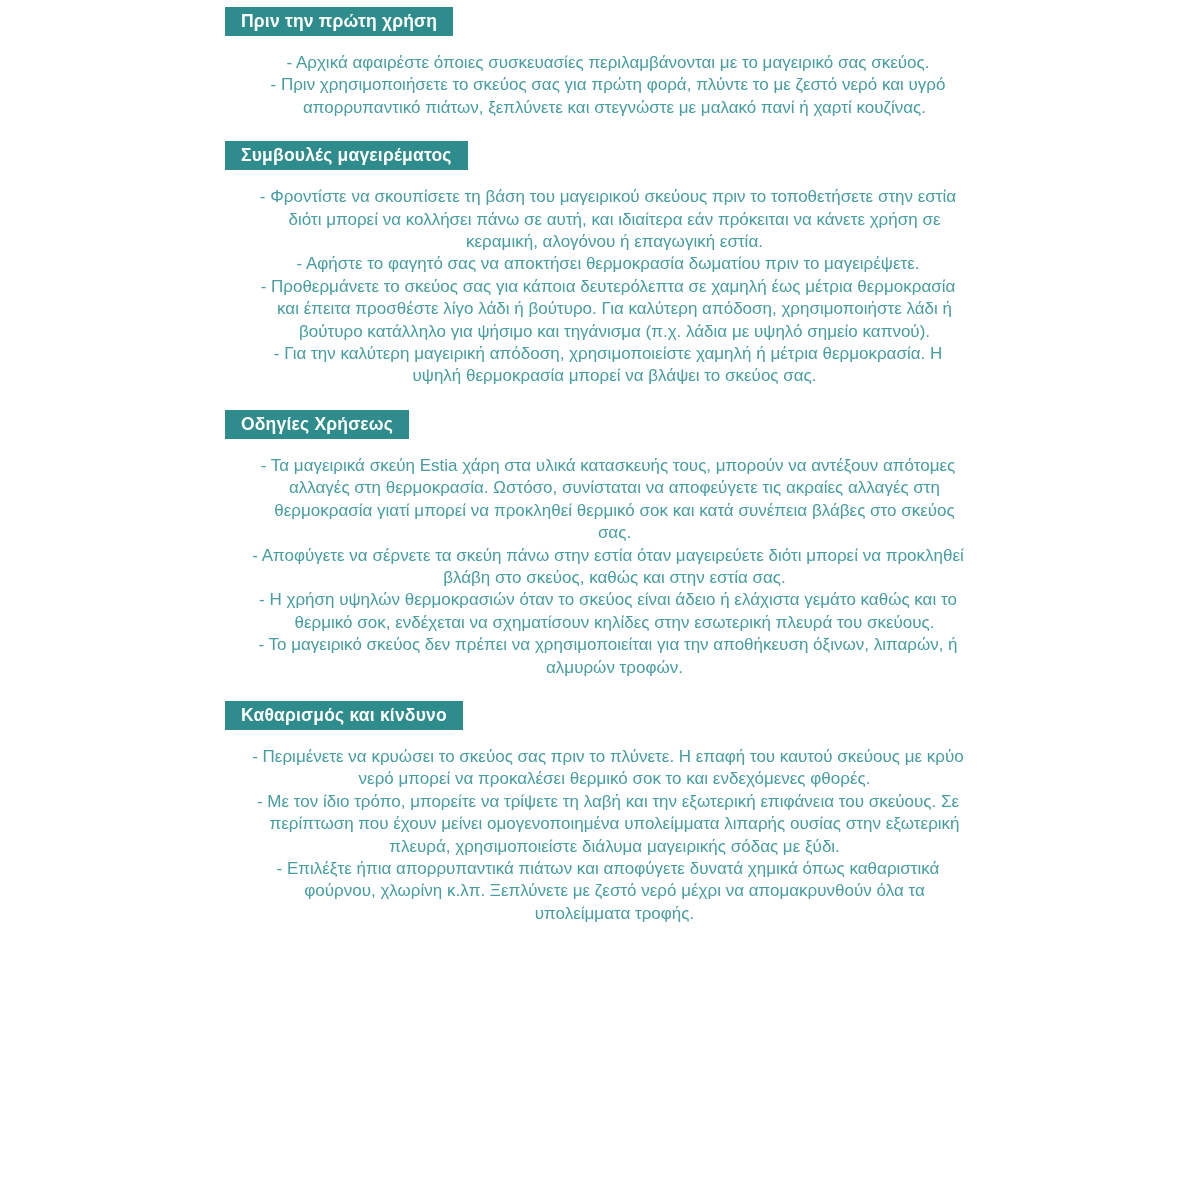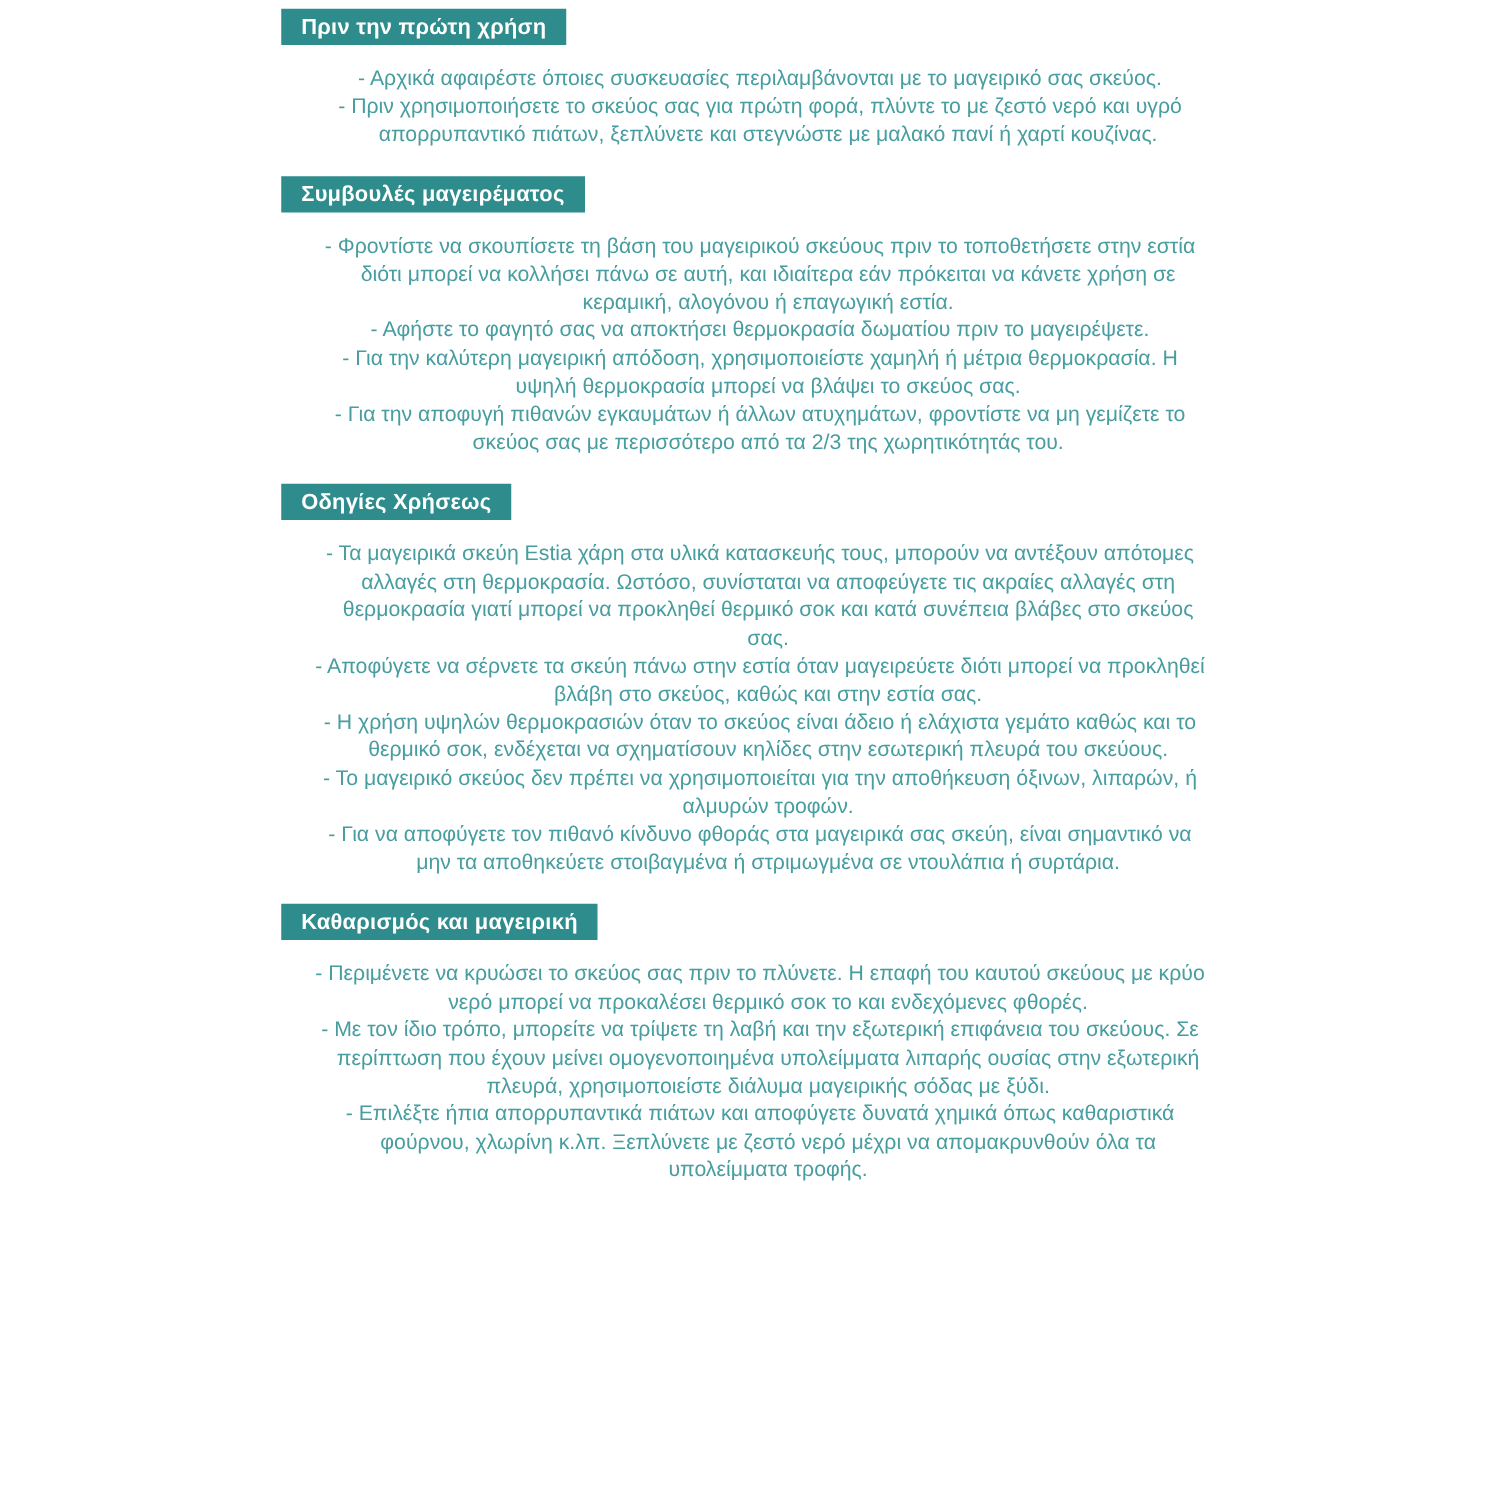--- a/index.html
+++ b/index.html
@@ -53,28 +53,27 @@
 <body>
 
 <main class="doc">
     <section class="section"><div class="badge">Πριν την πρώτη χρήση</div><ul class="items">
         <li>Αρχικά αφαιρέστε όποιες συσκευασίες περιλαμβάνονται με το μαγειρικό σας σκεύος.</li>
         <li>Πριν χρησιμοποιήσετε το σκεύος σας για πρώτη φορά, πλύντε το με ζεστό νερό και υγρό απορρυπαντικό πιάτων, ξεπλύνετε και στεγνώστε με μαλακό πανί ή χαρτί κουζίνας.</li>
       </ul></section>
     <section class="section"><div class="badge">Συμβουλές μαγειρέματος</div><ul class="items">
         <li>Φροντίστε να σκουπίσετε τη βάση του μαγειρικού σκεύους πριν το τοποθετήσετε στην εστία διότι μπορεί να κολλήσει πάνω σε αυτή, και ιδιαίτερα εάν πρόκειται να κάνετε χρήση σε κεραμική, αλογόνου ή επαγωγική εστία.</li>
         <li>Αφήστε το φαγητό σας να αποκτήσει θερμοκρασία δωματίου πριν το μαγειρέψετε.</li>
+        <li>Προθερμάνετε το σκεύος σας για κάποια δευτερόλεπτα σε χαμηλή έως μέτρια θερμοκρασία και έπειτα προσθέστε λίγο λάδι ή βούτυρο. Για καλύτερη απόδοση, χρησιμοποιήστε λάδι ή βούτυρο κατάλληλο για ψήσιμο και τηγάνισμα (π.χ. λάδια με υψηλό σημείο καπνού).</li>
         <li>Για την καλύτερη μαγειρική απόδοση, χρησιμοποιείστε χαμηλή ή μέτρια θερμοκρασία. Η υψηλή θερμοκρασία μπορεί να βλάψει το σκεύος σας.</li>
-        <li>Για την αποφυγή πιθανών εγκαυμάτων ή άλλων ατυχημάτων, φροντίστε να μη γεμίζετε το σκεύος σας με περισσότερο από τα 2/3 της χωρητικότητάς του.</li>
       </ul></section>
     <section class="section"><div class="badge">Οδηγίες Χρήσεως</div><ul class="items">
         <li>Τα μαγειρικά σκεύη Estia χάρη στα υλικά κατασκευής τους, μπορούν να αντέξουν απότομες αλλαγές στη θερμοκρασία. Ωστόσο, συνίσταται να αποφεύγετε τις ακραίες αλλαγές στη θερμοκρασία γιατί μπορεί να προκληθεί θερμικό σοκ και κατά συνέπεια βλάβες στο σκεύος σας.</li>
         <li>Αποφύγετε να σέρνετε τα σκεύη πάνω στην εστία όταν μαγειρεύετε διότι μπορεί να προκληθεί βλάβη στο σκεύος, καθώς και στην εστία σας.</li>
         <li>Η χρήση υψηλών θερμοκρασιών όταν το σκεύος είναι άδειο ή ελάχιστα γεμάτο καθώς και το θερμικό σοκ, ενδέχεται να σχηματίσουν κηλίδες στην εσωτερική πλευρά του σκεύους.</li>
         <li>Το μαγειρικό σκεύος δεν πρέπει να χρησιμοποιείται για την αποθήκευση όξινων, λιπαρών, ή αλμυρών τροφών.</li>
-        <li>Για να αποφύγετε τον πιθανό κίνδυνο φθοράς στα μαγειρικά σας σκεύη, είναι σημαντικό να μην τα αποθηκεύετε στοιβαγμένα ή στριμωγμένα σε ντουλάπια ή συρτάρια.</li>
       </ul></section>
-    <section class="section"><div class="badge">Καθαρισμός και μαγειρική</div><ul class="items">
+    <section class="section"><div class="badge">Καθαρισμός και κίνδυνο</div><ul class="items">
         <li>Περιμένετε να κρυώσει το σκεύος σας πριν το πλύνετε. Η επαφή του καυτού σκεύους με κρύο νερό μπορεί να προκαλέσει θερμικό σοκ το και ενδεχόμενες φθορές.</li>
         <li>Με τον ίδιο τρόπο, μπορείτε να τρίψετε τη λαβή και την εξωτερική επιφάνεια του σκεύους. Σε περίπτωση που έχουν μείνει ομογενοποιημένα υπολείμματα λιπαρής ουσίας στην εξωτερική πλευρά, χρησιμοποιείστε διάλυμα μαγειρικής σόδας με ξύδι.</li>
         <li>Επιλέξτε ήπια απορρυπαντικά πιάτων και αποφύγετε δυνατά χημικά όπως καθαριστικά φούρνου, χλωρίνη κ.λπ. Ξεπλύνετε με ζεστό νερό μέχρι να απομακρυνθούν όλα τα υπολείμματα τροφής.</li>
       </ul></section>
   </main>
 
 </body></html>

